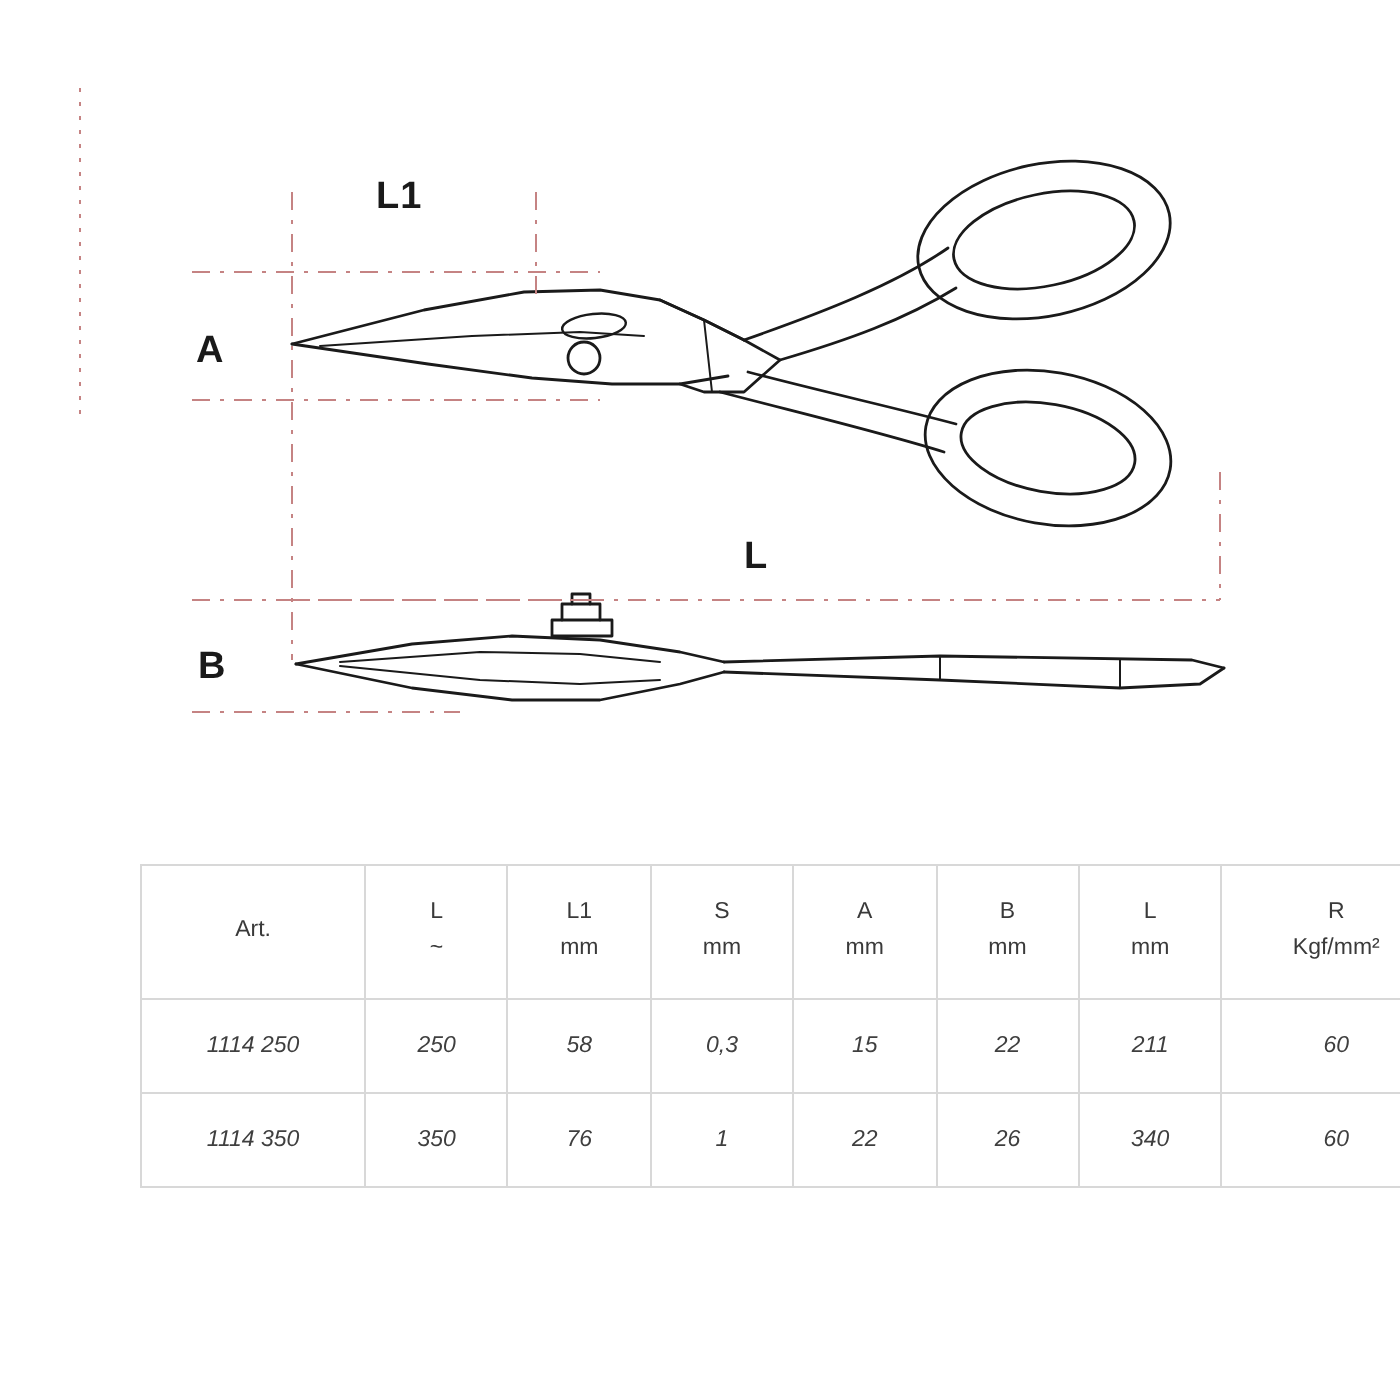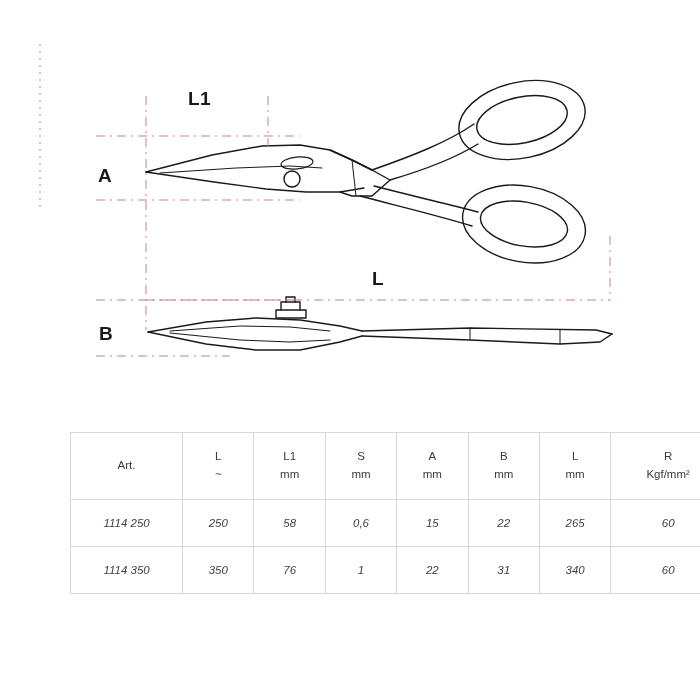--- a/index.html
+++ b/index.html
@@ -188,32 +188,32 @@
           <span>R</span>
           <span class="unit">Kgf/mm²</span>
         </th>
       </tr>
     </thead>
     <tbody>
       <tr>
         <td>1114 250</td>
         <td>250</td>
         <td>58</td>
-        <td>0,6</td>
+        <td>0,3</td>
         <td>15</td>
         <td>22</td>
-        <td>265</td>
+        <td>211</td>
         <td>60</td>
       </tr>
       <tr>
         <td>1114 350</td>
         <td>350</td>
         <td>76</td>
         <td>1</td>
         <td>22</td>
-        <td>31</td>
+        <td>26</td>
         <td>340</td>
         <td>60</td>
       </tr>
     </tbody>
   </table>
 
 </div>
 
 </body></html>

